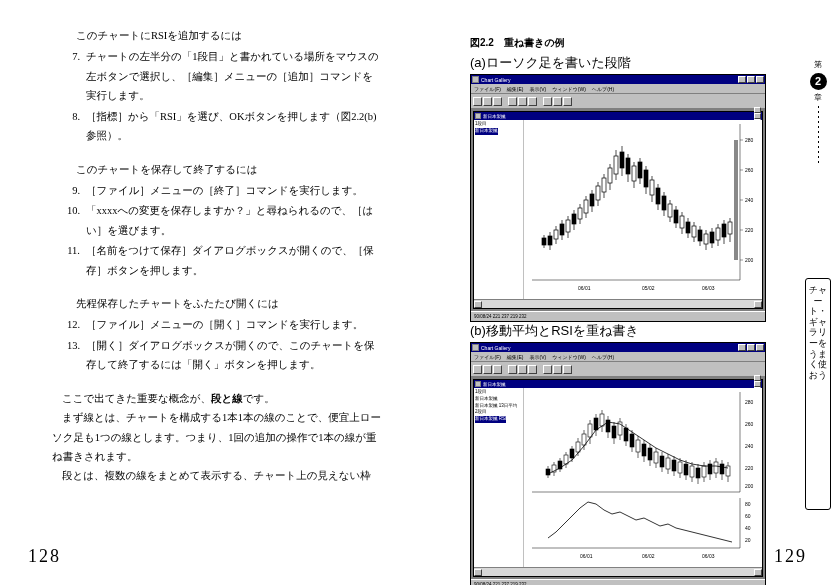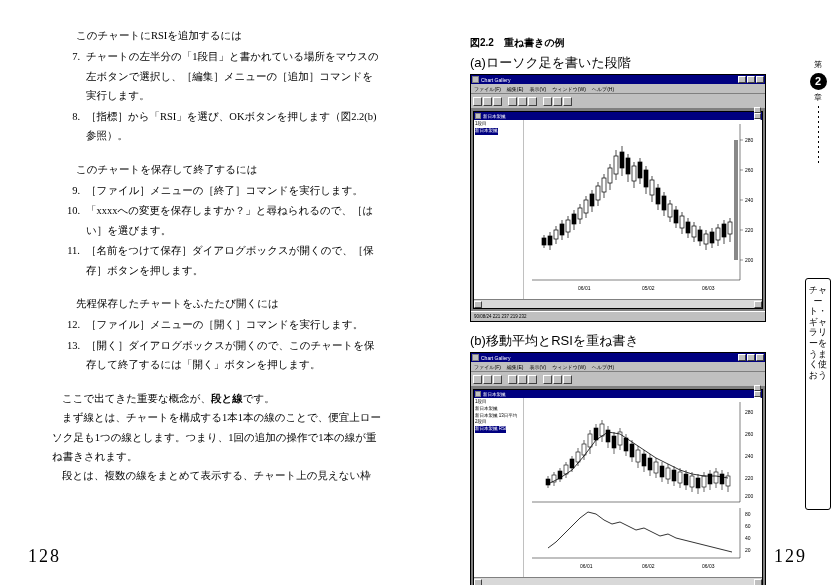--- a/index.html
+++ b/index.html
@@ -486,21 +486,21 @@
             <i></i>
             <i></i>
           </div>
         </div>
       </div>
       <div class="statusbar">
         <span>90/08/24  221 237 219 232</span>
       </div>
     </div>
 
-    <div class="fig-caption" style="margin-top:10px;">(b)移動平均とRSIを重ね書き</div>
+    <div class="fig-caption" style="">(b)移動平均とRSIを重ね書き</div>
 
     <div class="win">
       <div class="win-title">
         <span class="t-ico"></span>
         <span class="t-text">Chart Gallery</span>
         <span class="t-btns">
           <span></span>
           <span></span>
           <span></span>
         </span>

